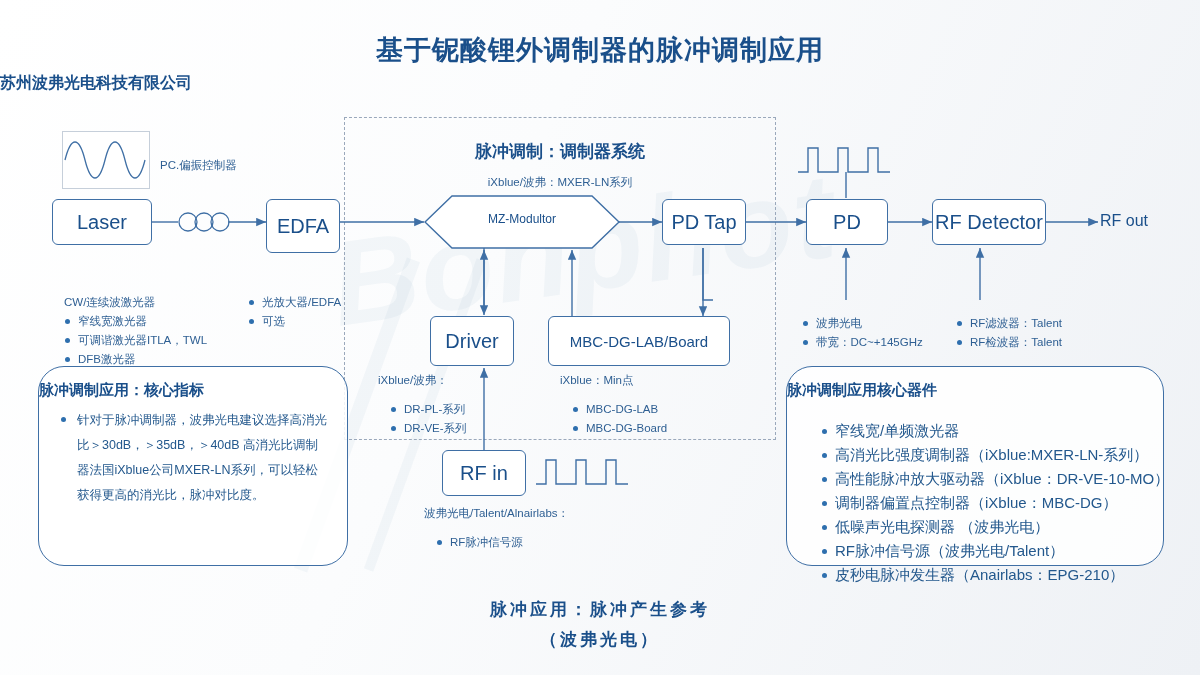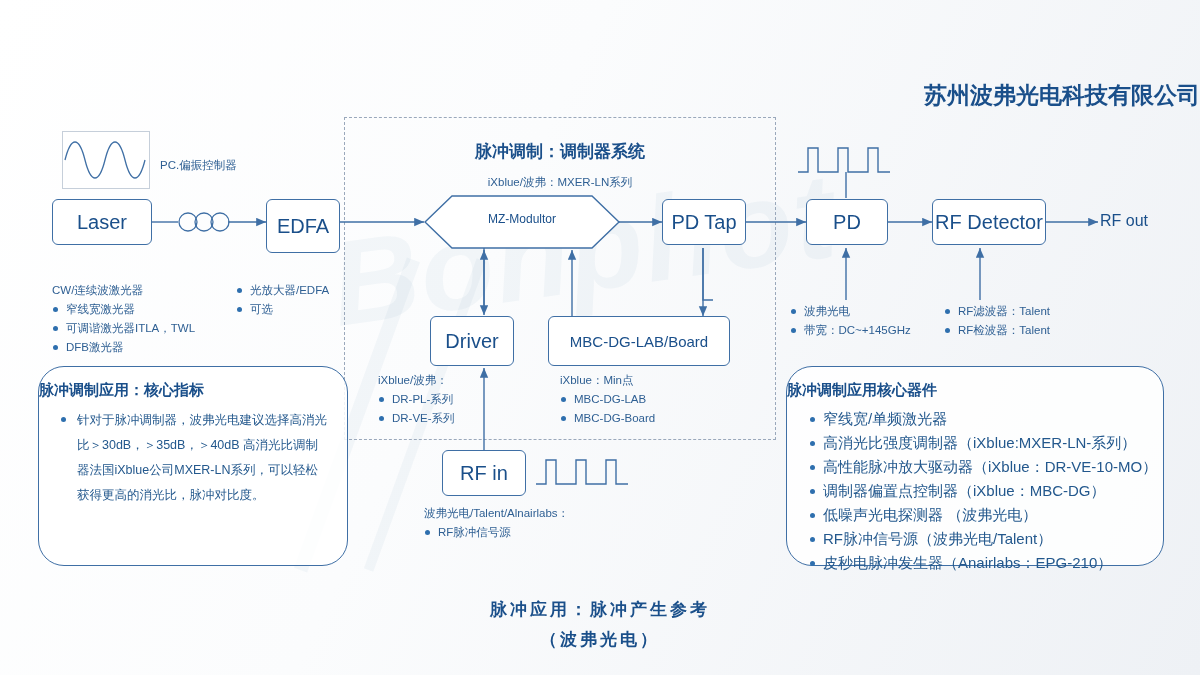--- a/index.html
+++ b/index.html
@@ -49,25 +49,25 @@
     left: 0;
     width: 1200px;
     text-align: center;
     font-size: 27px;
     font-weight: bold;
     color: #1a4f8a;
     letter-spacing: 1px;
   }
   .subtitle {
     position: absolute;
-    top: 80px;
+    top: 73px;
     left: 0;
     width: 1200px;
-    text-align: right;
-    font-size: 23px;
+    text-align: left;
+    font-size: 16px;
     font-weight: bold;
     color: #1a4f8a;
   }
   .dashed-group {
     position: absolute;
     left: 344px;
     top: 117px;
     width: 432px;
     height: 323px;
     border: 1px dashed #9aa8bb;
@@ -131,21 +131,21 @@
     height: 675px;
     pointer-events: none;
   }
   .note {
     position: absolute;
     font-size: 11.5px;
     color: #2e5f93;
     line-height: 17px;
   }
   .note .hd { display: block; margin-bottom: 2px; }
-  .bullets { list-style: none; margin: 0; padding: 0; }
+  .bullets { list-style: none; margin: 12px; padding: 0; }
   .bullets li {
     position: relative;
     padding-left: 14px;
     margin-bottom: 2px;
     white-space: nowrap;
   }
   .bullets li::before {
     content: "";
     position: absolute;
     left: 1px;
@@ -204,20 +204,21 @@
 </style>
 </head>
 <body>
 
 <div id="stage" data-name="slide-canvas">
 
   <div class="watermark" data-name="watermark-text">Bonphot</div>
   <div class="wm-slash" data-name="watermark-slash-1" style="left:350px;top:250px;width:14px;height:330px;transform:rotate(20deg);"></div>
   <div class="wm-slash" data-name="watermark-slash-2" style="left:420px;top:250px;width:10px;height:330px;transform:rotate(20deg);"></div>
 
+  <div class="title" data-name="page-title">基于铌酸锂外调制器的脉冲调制应用</div>
   <div class="subtitle" data-name="page-subtitle">苏州波弗光电科技有限公司</div>
 
   <div class="dashed-group" data-name="modulator-system-group"></div>
   <div class="group-title" data-name="group-title">脉冲调制：调制器系统</div>
   <div class="group-sub" data-name="group-subtitle">iXblue/波弗：MXER-LN系列</div>
 
   <svg class="conn" data-name="connector-layer">
     <defs>
       <marker id="arw" markerWidth="9" markerHeight="9" refX="7" refY="3" orient="auto">
         <path d="M0,0 L7,3 L0,6 z" fill="#3f6fa5"></path>

